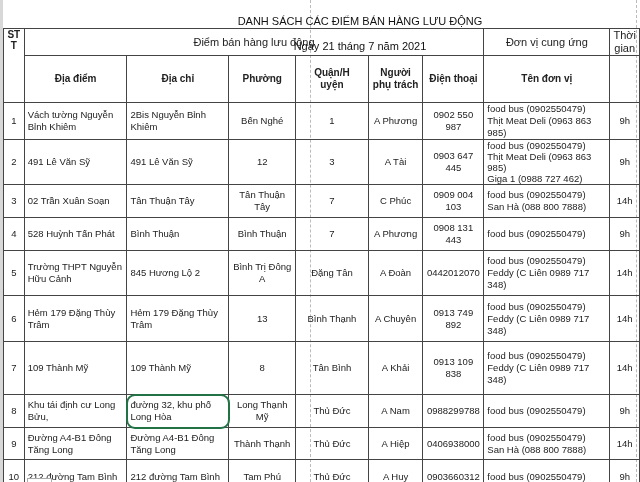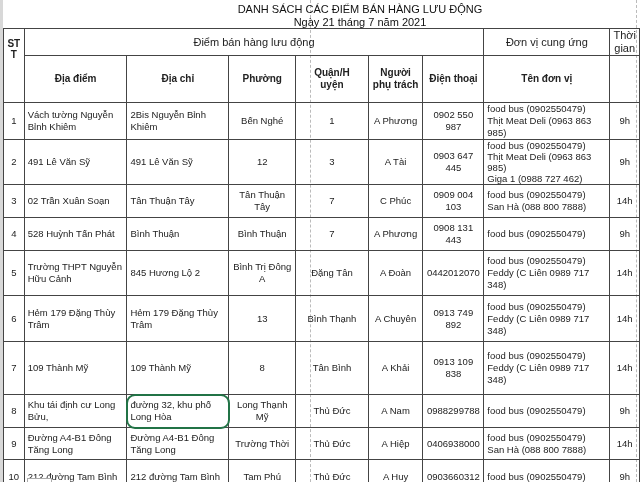--- a/index.html
+++ b/index.html
@@ -1,19 +1,19 @@
 <!DOCTYPE html>
 <html><head>
   <meta charset="utf-8">
   <style>
     html, body { margin:0; padding:0; }
     body { width:640px; height:482px; background:#fff; font-family:"Liberation Sans", sans-serif; color:#222; overflow:hidden; position:relative; }
     .left-strip { position:absolute; left:0; top:0; width:3px; height:482px; background:#d8d8d8; }
     .title { position:absolute; left:0; top:3px; width:640px; text-align:center; font-size:11px; line-height:13px; color:#111; padding-left:80px; box-sizing:border-box; }
-    .title div { white-space:nowrap; }
+    .title div { white-space:nowrap;margin-top:12px; }
     table { position:absolute; left:3px; top:28px; border-collapse:collapse; table-layout:fixed; font-size:9.5px; }
     td { border:1px solid #444; padding:0 3px; vertical-align:middle; line-height:12px; overflow:hidden; }
     td.c { text-align:center; }
     .hdr td { text-align:center; font-size:11px; }
     .hdr .b { font-weight:bold; font-size:10px; }
     .sel { outline:2px solid #217346; outline-offset:-1px;border-radius:8px; }
     .bottom-box { position:absolute; left:27px; top:478px; width:23px; height:8px; border:1px solid #aaa; background:#fff; }
     .vdash { position:absolute; top:0; width:0; height:482px; border-left:1px dashed #bbb; }
     .sup { white-space:pre-line; }
   </style>
@@ -36,21 +36,21 @@
       <col style="width:108px">
       <col style="width:69px">
     <col style="width:46px">
       <col style="width:56px">
       <col style="width:61px">
       <col style="width:132px">
       <col style="width:30px">
   </colgroup>
   <tbody>
       <tr class="hdr" style="height:22px">
-    <td class="b" rowspan="2" style="vertical-align:top;line-height:11px;padding:9px 1px">ST T</td>
+    <td class="b" rowspan="2" style="vertical-align:top;line-height:11px;padding:0 1px">ST T</td>
     <td colspan="6">Điểm bán hàng lưu động</td>
     <td>Đơn vị cung ứng</td>
     <td style="line-height:13px;padding:0 1px">Thời gian</td>
   </tr>
   <tr class="hdr" style="height:47px">
     <td class="b">Địa điểm</td>
     <td class="b">Địa chỉ</td>
     <td class="b">Phường</td>
     <td class="b" style="padding:0 18px">Quận/H uyện</td>
     <td class="b">Người phụ trách</td>
@@ -151,21 +151,21 @@
     <td class="c">Thủ Đức</td>
     <td class="c">A Nam</td>
     <td class="c">0988299788</td>
     <td class="sup">food bus (0902550479)</td>
     <td class="c">9h</td>
   </tr>
   <tr style="height:32px">
     <td class="c">9</td>
     <td>Đường A4-B1 Đông Tăng Long</td>
     <td>Đường A4-B1 Đông Tăng Long</td>
-    <td class="c">Trường Thời</td>
+    <td class="c">Thành Thạnh</td>
     <td class="c">Thủ Đức</td>
     <td class="c">A Hiệp</td>
     <td class="c">0406938000</td>
     <td class="sup">food bus (0902550479)
 San Hà (088 800 7888)</td>
     <td class="c">14h</td>
   </tr>
   <tr style="height:34px">
     <td class="c">10</td>
     <td>212 đường Tam Bình</td>

